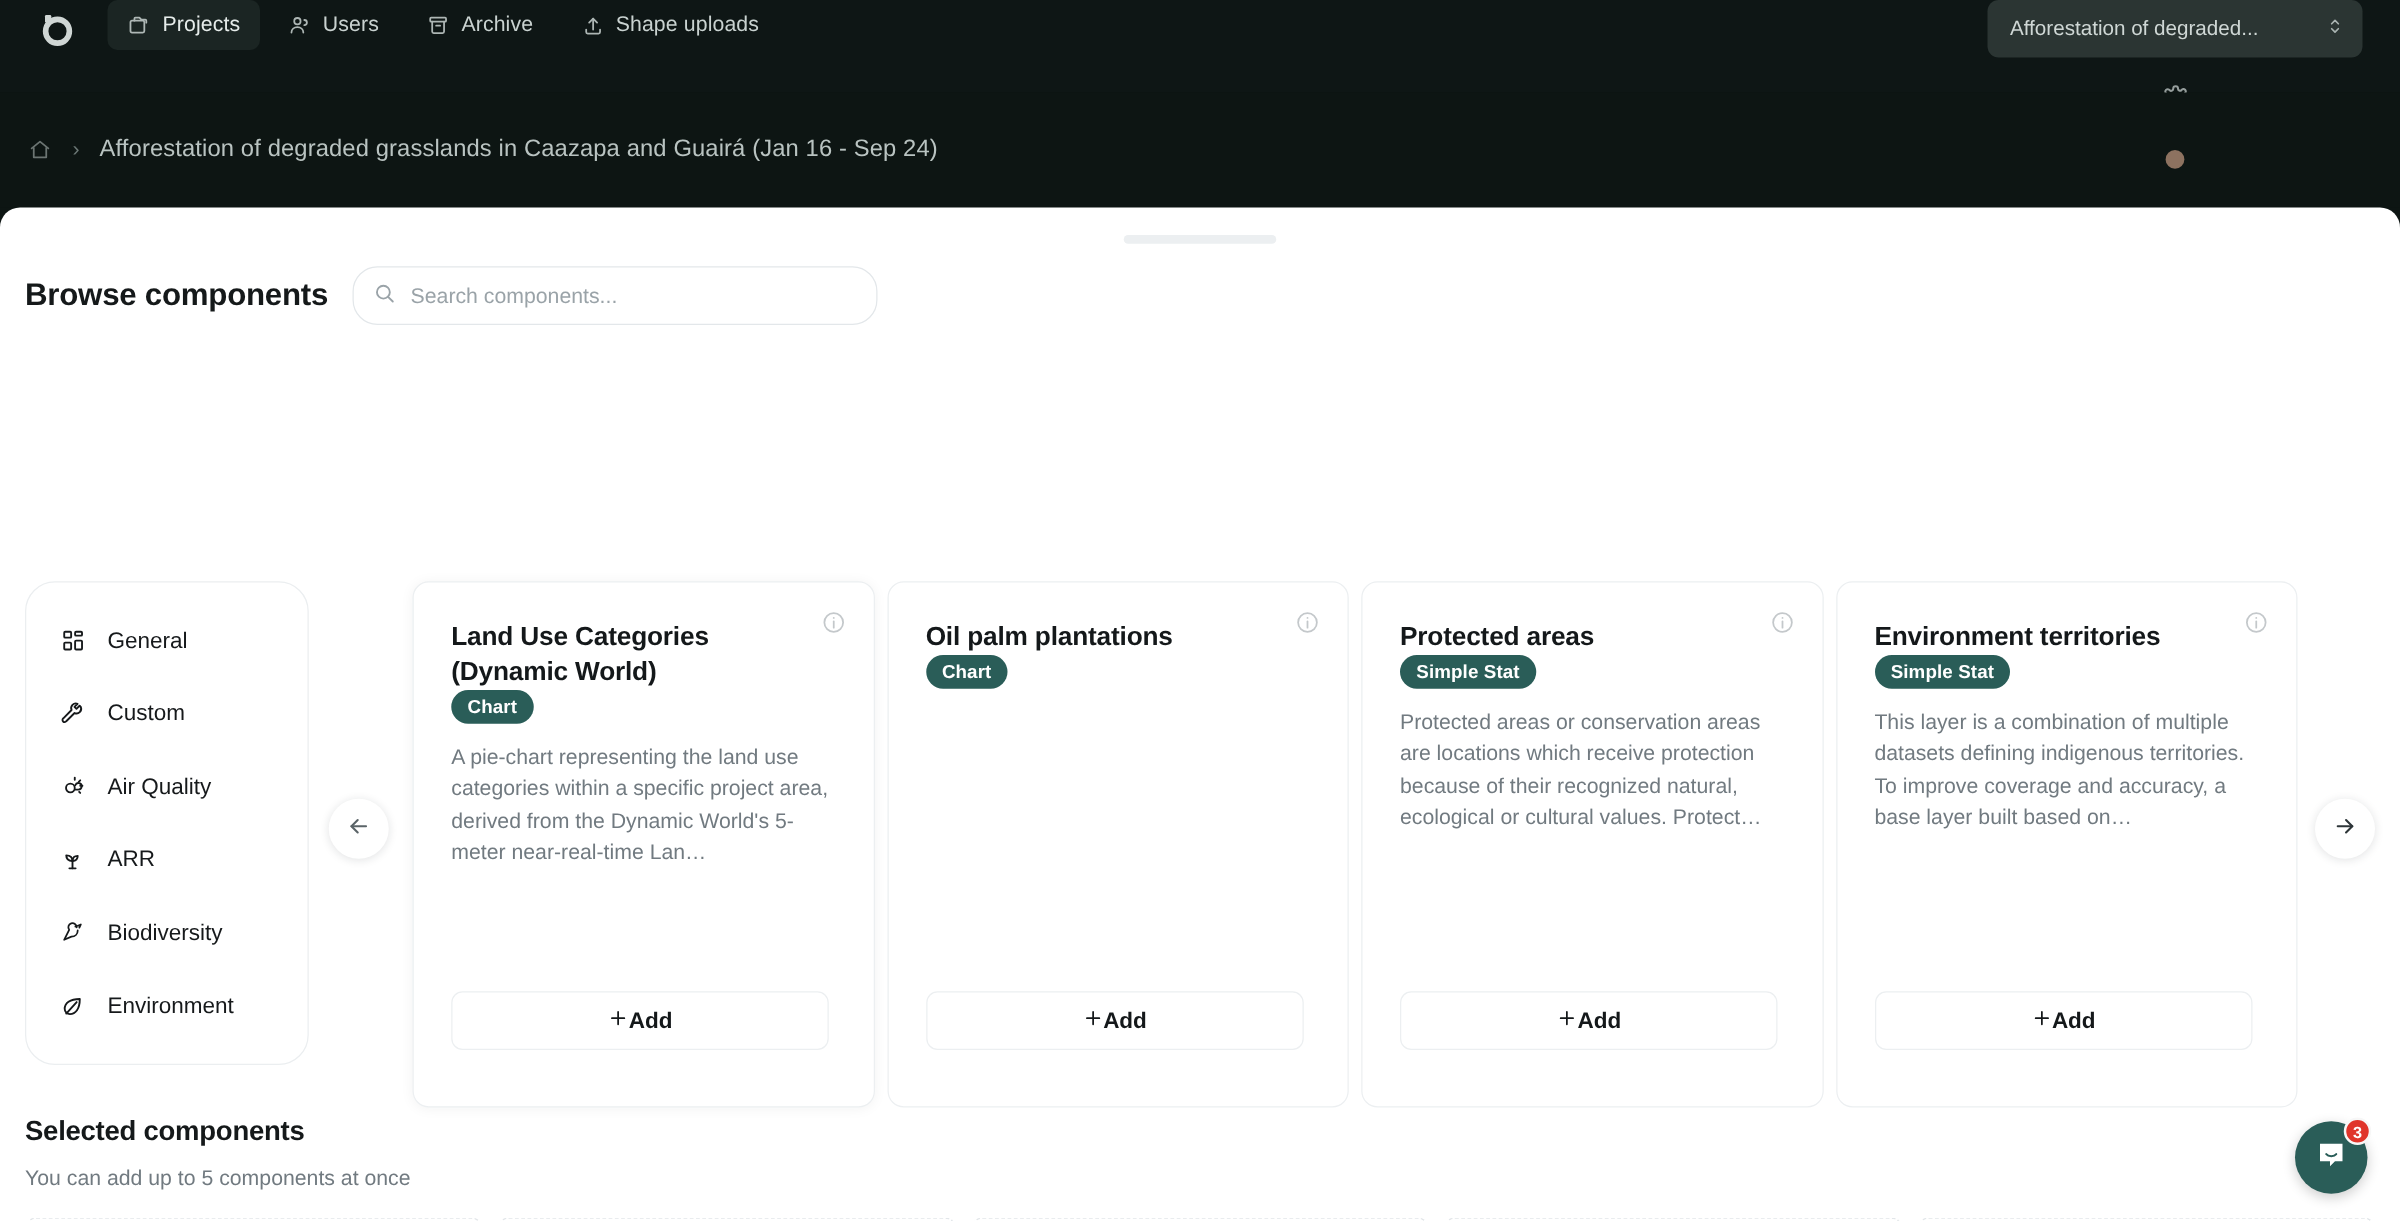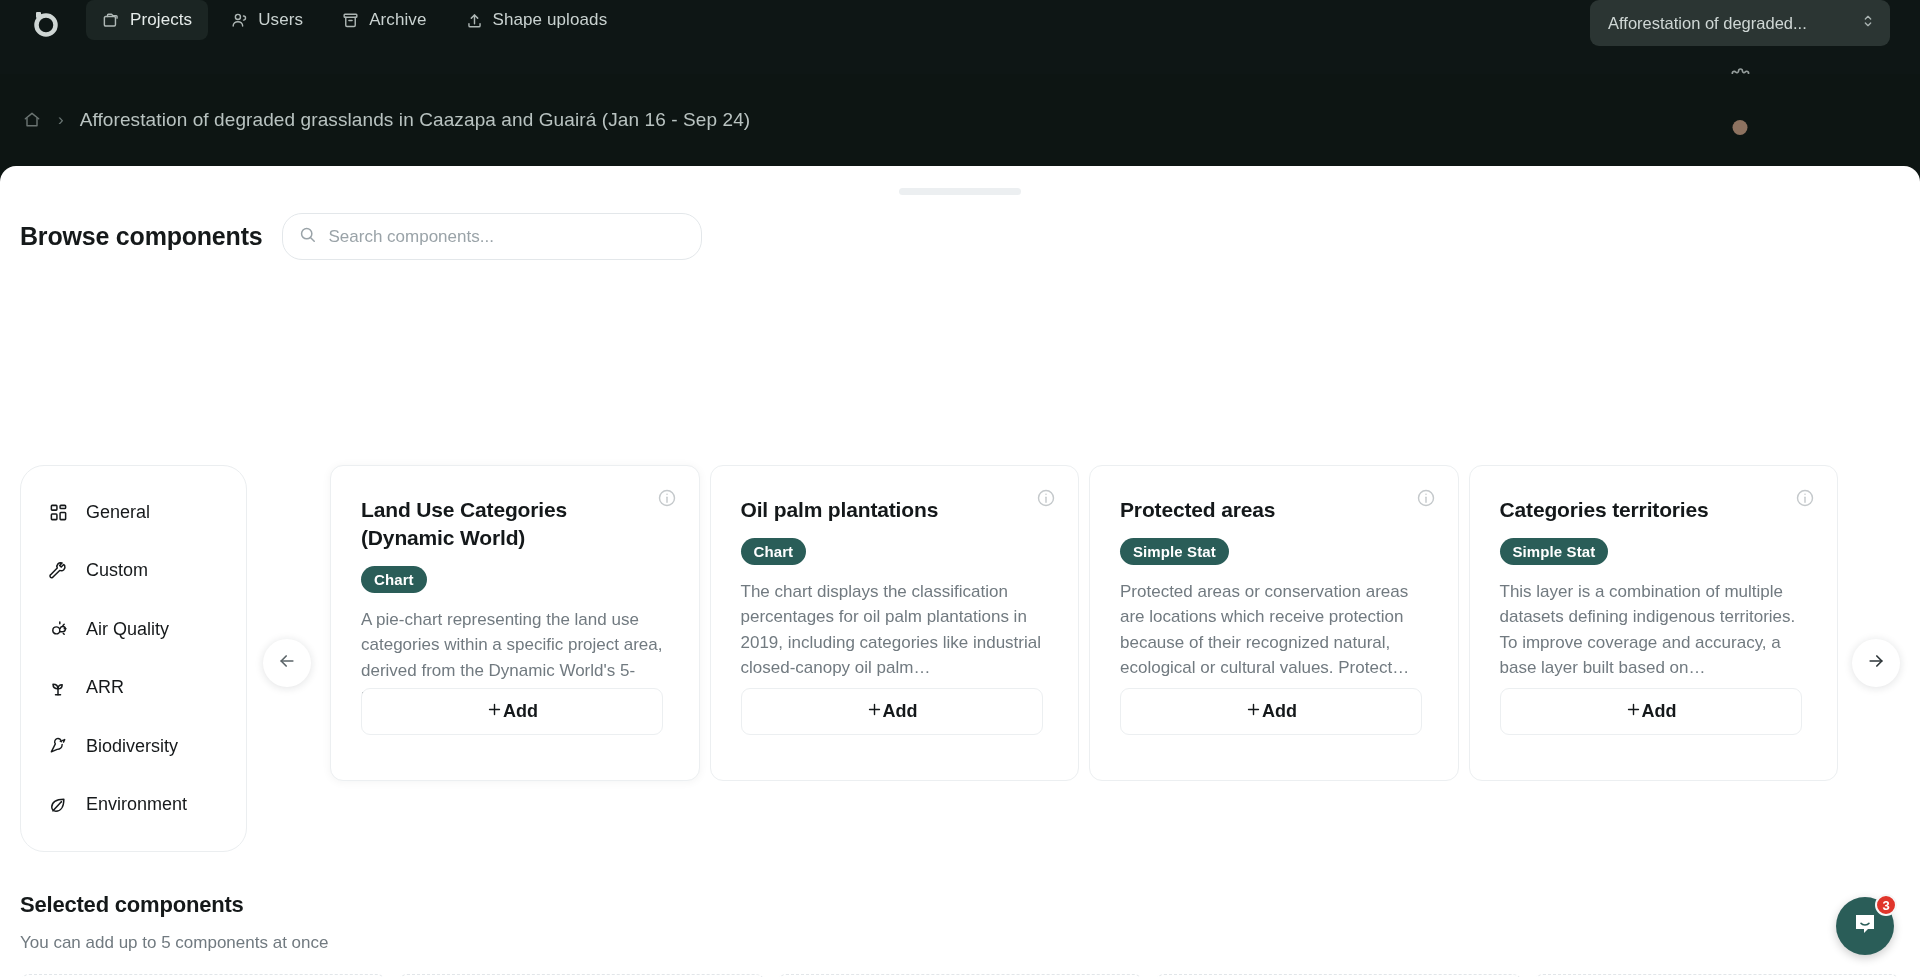--- a/index.html
+++ b/index.html
@@ -142,39 +142,39 @@
   .cat-item .cat-ico { width: 22px; display: flex; justify-content: center; }
   .cat-label { font-size: 18px; color: #16191b; }
 
   
   .carousel {
     position: absolute; top: 299px; left: 330px;
     width: 1508px; height: 387px;
   }
   .cards { display: flex; gap: 10px; height: 100%; }
   .card {
-    width: 372px; height: 316px;
+    width: 372px; height: 421px;
     border: 1px solid #eceff1; border-radius: 13px;
     background: #fff;
     position: relative;
     padding: 30px 30px 0 30px;
   }
   .card.first { box-shadow: 0 1px 10px rgba(20,40,40,.05); }
   .info-ico {
     position: absolute; top: 22px; right: 22px;
     cursor: pointer; opacity: .5;
   }
   .card-title {
     font-size: 21px; font-weight: 700; color: #14181a;
     line-height: 1.33; letter-spacing: -.15px;
     padding-right: 34px;
     max-width: 270px;
   }
   .badge {
-    display: inline-block; margin-top: 14px;
+    display: inline-block; 
     background: #2a5d58; color: #fff;
     font-size: 15px; font-weight: 600;
     border-radius: 14px; padding: 5px 13px;
     letter-spacing: .1px;
   }
   .card-desc {
     margin-top: 14px;
     font-size: 17px; line-height: 1.50; color: #717a80;
   }
   .add-btn {
@@ -460,21 +460,20 @@
       <div class="card">
         <span class="info-ico">
           <svg width="20" height="20" viewBox="0 0 24 24" fill="none" stroke="#8a9398" stroke-width="1.7" stroke-linecap="round">
             <circle cx="12" cy="12" r="9"></circle>
               <path d="M12 11v6"></path>
               <circle cx="12" cy="7.6" r=".9" fill="#8a9398" stroke="none"></circle>
           </svg>
         </span>
         <div class="card-title">Oil palm plantations</div>
         <span class="badge">Chart</span>
-        <div class="card-desc">The chart displays the classification percentages for oil palm plantations in 2019, including categories like industrial closed-canopy oil palm…</div>
         <div class="add-btn">
           <span>
             <svg width="17" height="17" viewBox="0 0 24 24" fill="none" stroke="#14181a" stroke-width="2" stroke-linecap="round">
                 <path d="M12 5v14M5 12h14"></path>
               </svg>
           </span>
           <span>Add</span>
         </div>
       </div>
 
@@ -500,21 +499,21 @@
       </div>
 
       <div class="card">
         <span class="info-ico">
           <svg width="20" height="20" viewBox="0 0 24 24" fill="none" stroke="#8a9398" stroke-width="1.7" stroke-linecap="round">
             <circle cx="12" cy="12" r="9"></circle>
               <path d="M12 11v6"></path>
               <circle cx="12" cy="7.6" r=".9" fill="#8a9398" stroke="none"></circle>
           </svg>
         </span>
-        <div class="card-title">Categories territories</div>
+        <div class="card-title">Environment territories</div>
         <span class="badge">Simple Stat</span>
         <div class="card-desc">This layer is a combination of multiple datasets defining indigenous territories. To improve coverage and accuracy, a base layer built based on…</div>
         <div class="add-btn">
           <span>
             <svg width="17" height="17" viewBox="0 0 24 24" fill="none" stroke="#14181a" stroke-width="2" stroke-linecap="round">
                 <path d="M12 5v14M5 12h14"></path>
               </svg>
           </span>
           <span>Add</span>
         </div>

